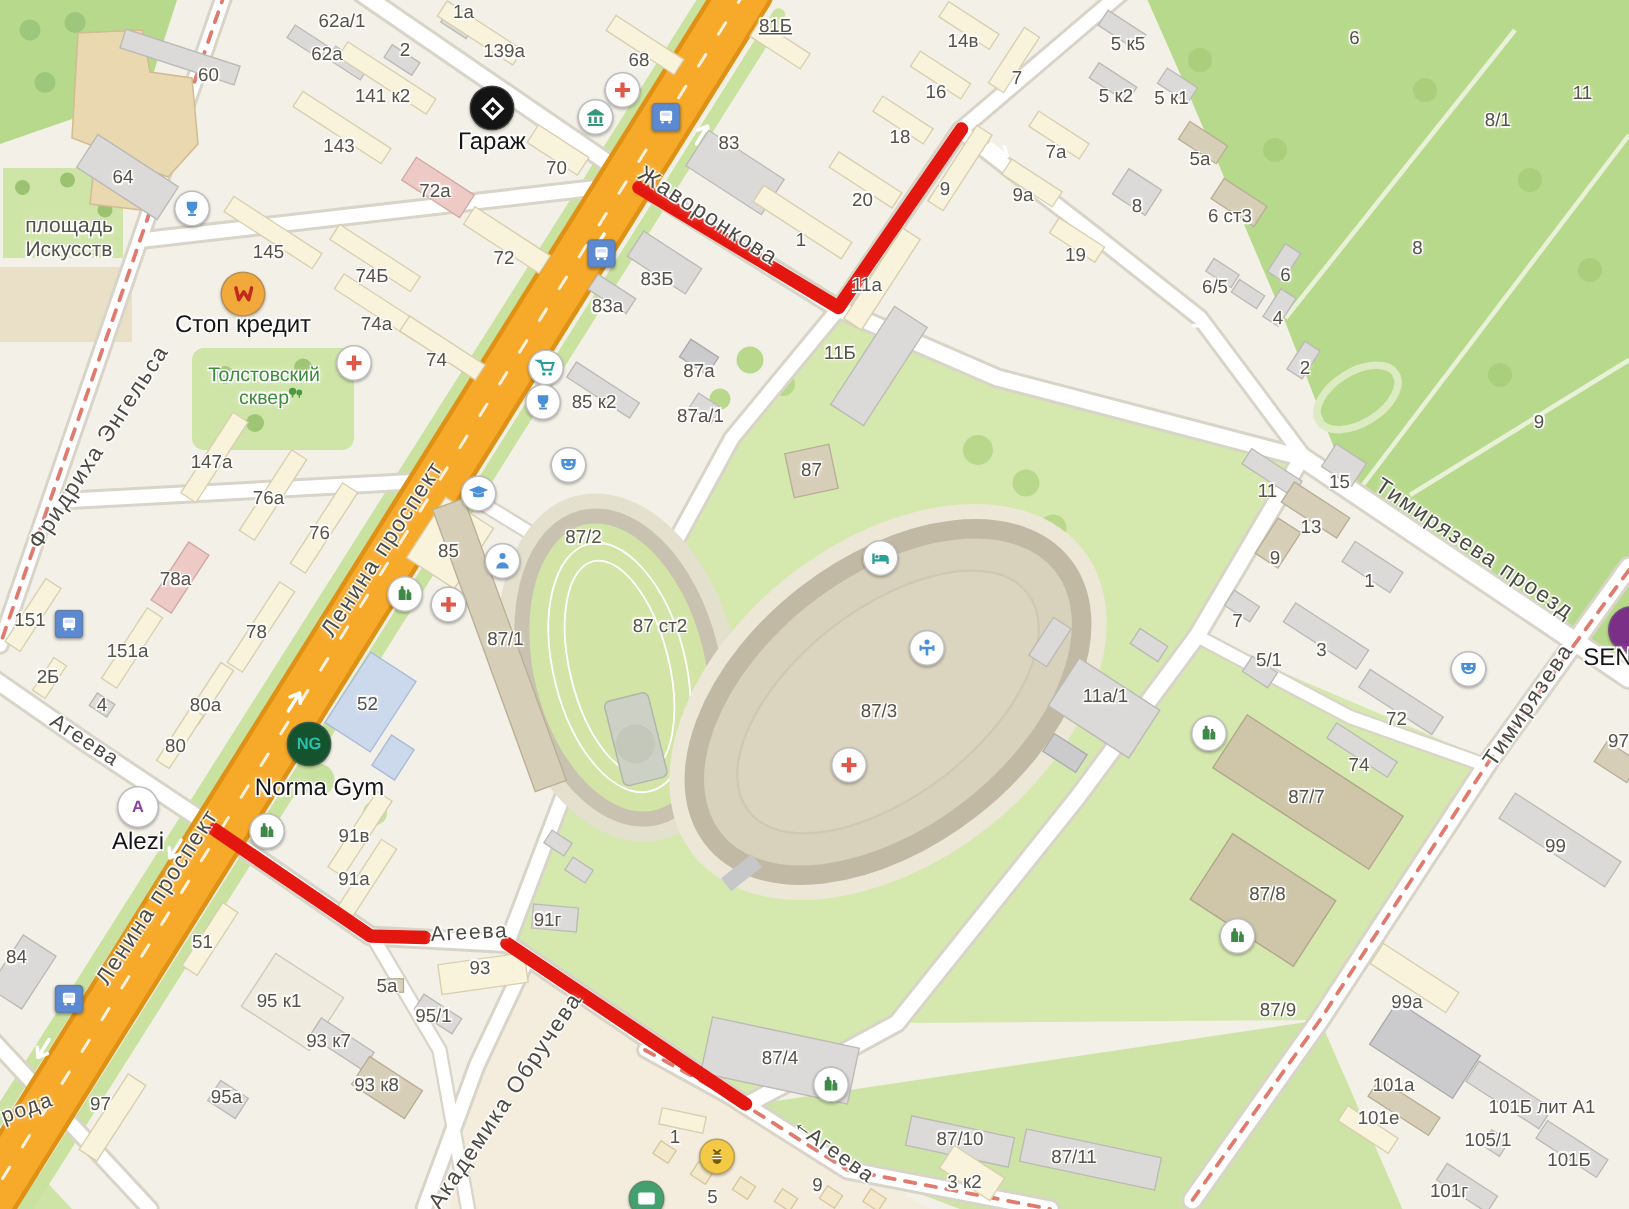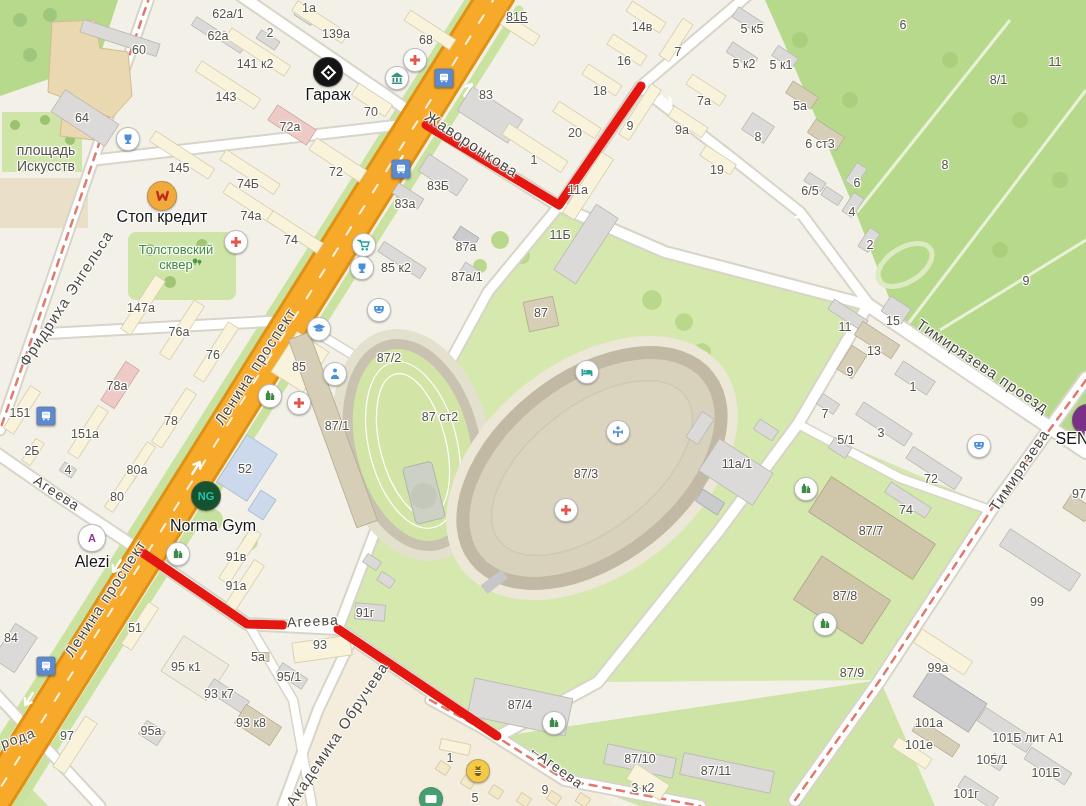--- a/index.html
+++ b/index.html
@@ -394,21 +394,21 @@
       <div class="bl" style="left: 320px; top: 645px;">93</div>
       <div class="bl" style="left: 520px; top: 705px;">87/4</div>
       <div class="bl" style="left: 450px; top: 758px;">1</div>
       <div class="bl" style="left: 475px; top: 798px;">5</div>
       <div class="bl" style="left: 545px; top: 790px;">9</div>
       <div class="bl" style="left: 643px; top: 788px;">3 к2</div>
       <div class="bl" style="left: 640px; top: 759px;">87/10</div>
       <div class="bl" style="left: 716px; top: 771px;">87/11</div>
       <div class="bl" style="left: 852px; top: 673px;">87/9</div>
       <div class="bl" style="left: 938px; top: 668px;">99а</div>
-      <div class="bl" style="left: 1037px; top: 564px; margin-top: 38px;">99</div>
+      <div class="bl" style="left: 1037px; top: 564px;">99</div>
       <div class="bl" style="left: 929px; top: 723px;">101а</div>
       <div class="bl" style="left: 919px; top: 745px;">101е</div>
       <div class="bl" style="left: 1028px; top: 738px;">101Б лит А1</div>
       <div class="bl" style="left: 992px; top: 760px;">105/1</div>
       <div class="bl" style="left: 1046px; top: 773px;">101Б</div>
       <div class="bl" style="left: 966px; top: 794px;">101г</div>
       <div class="bl" style="left: 1079px; top: 494px;">97</div>
       <div class="sl" style="left: 472px; top: 144px; font-size: 15px; transform: translate(-50%, -50%) rotate(33deg);">Жаворонкова</div>
       <div class="sl" style="left: 983px; top: 366px; font-size: 15px; transform: translate(-50%, -50%) rotate(34deg);">Тимирязева проезд</div>
       <div class="sl" style="left: 1019px; top: 470px; font-size: 15px; transform: translate(-50%, -50%) rotate(-56deg);">Тимирязева</div>

